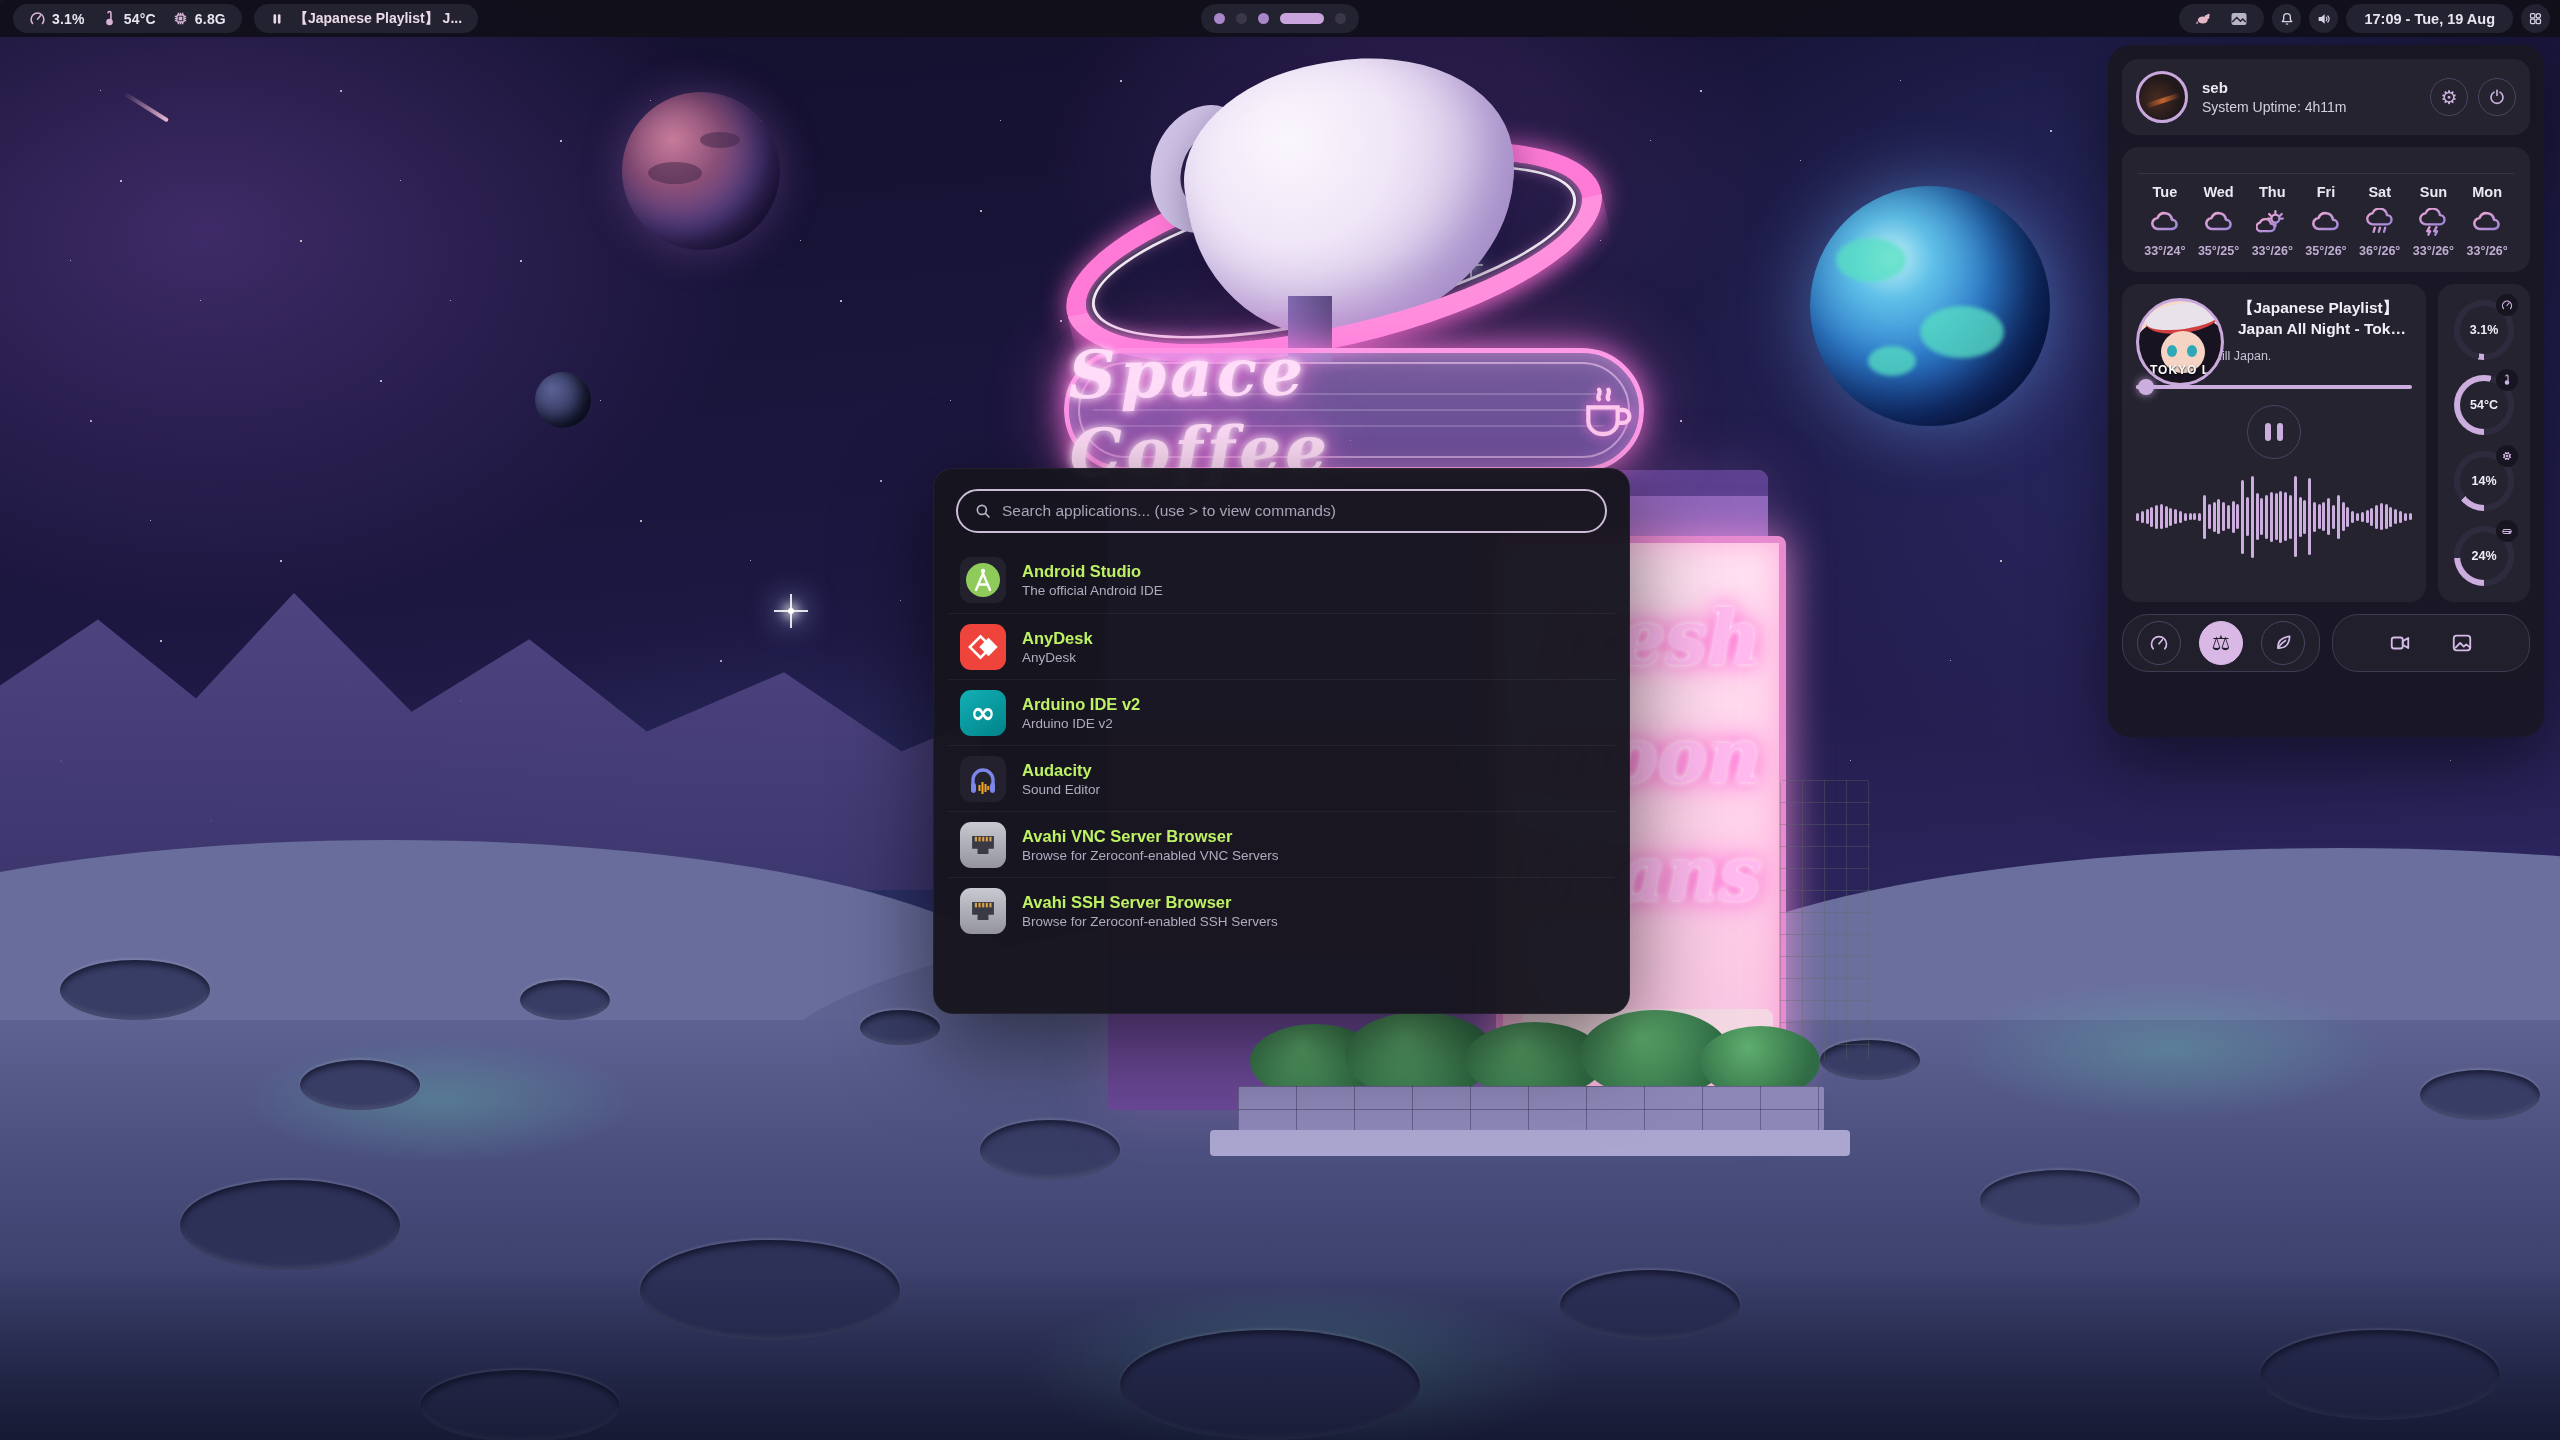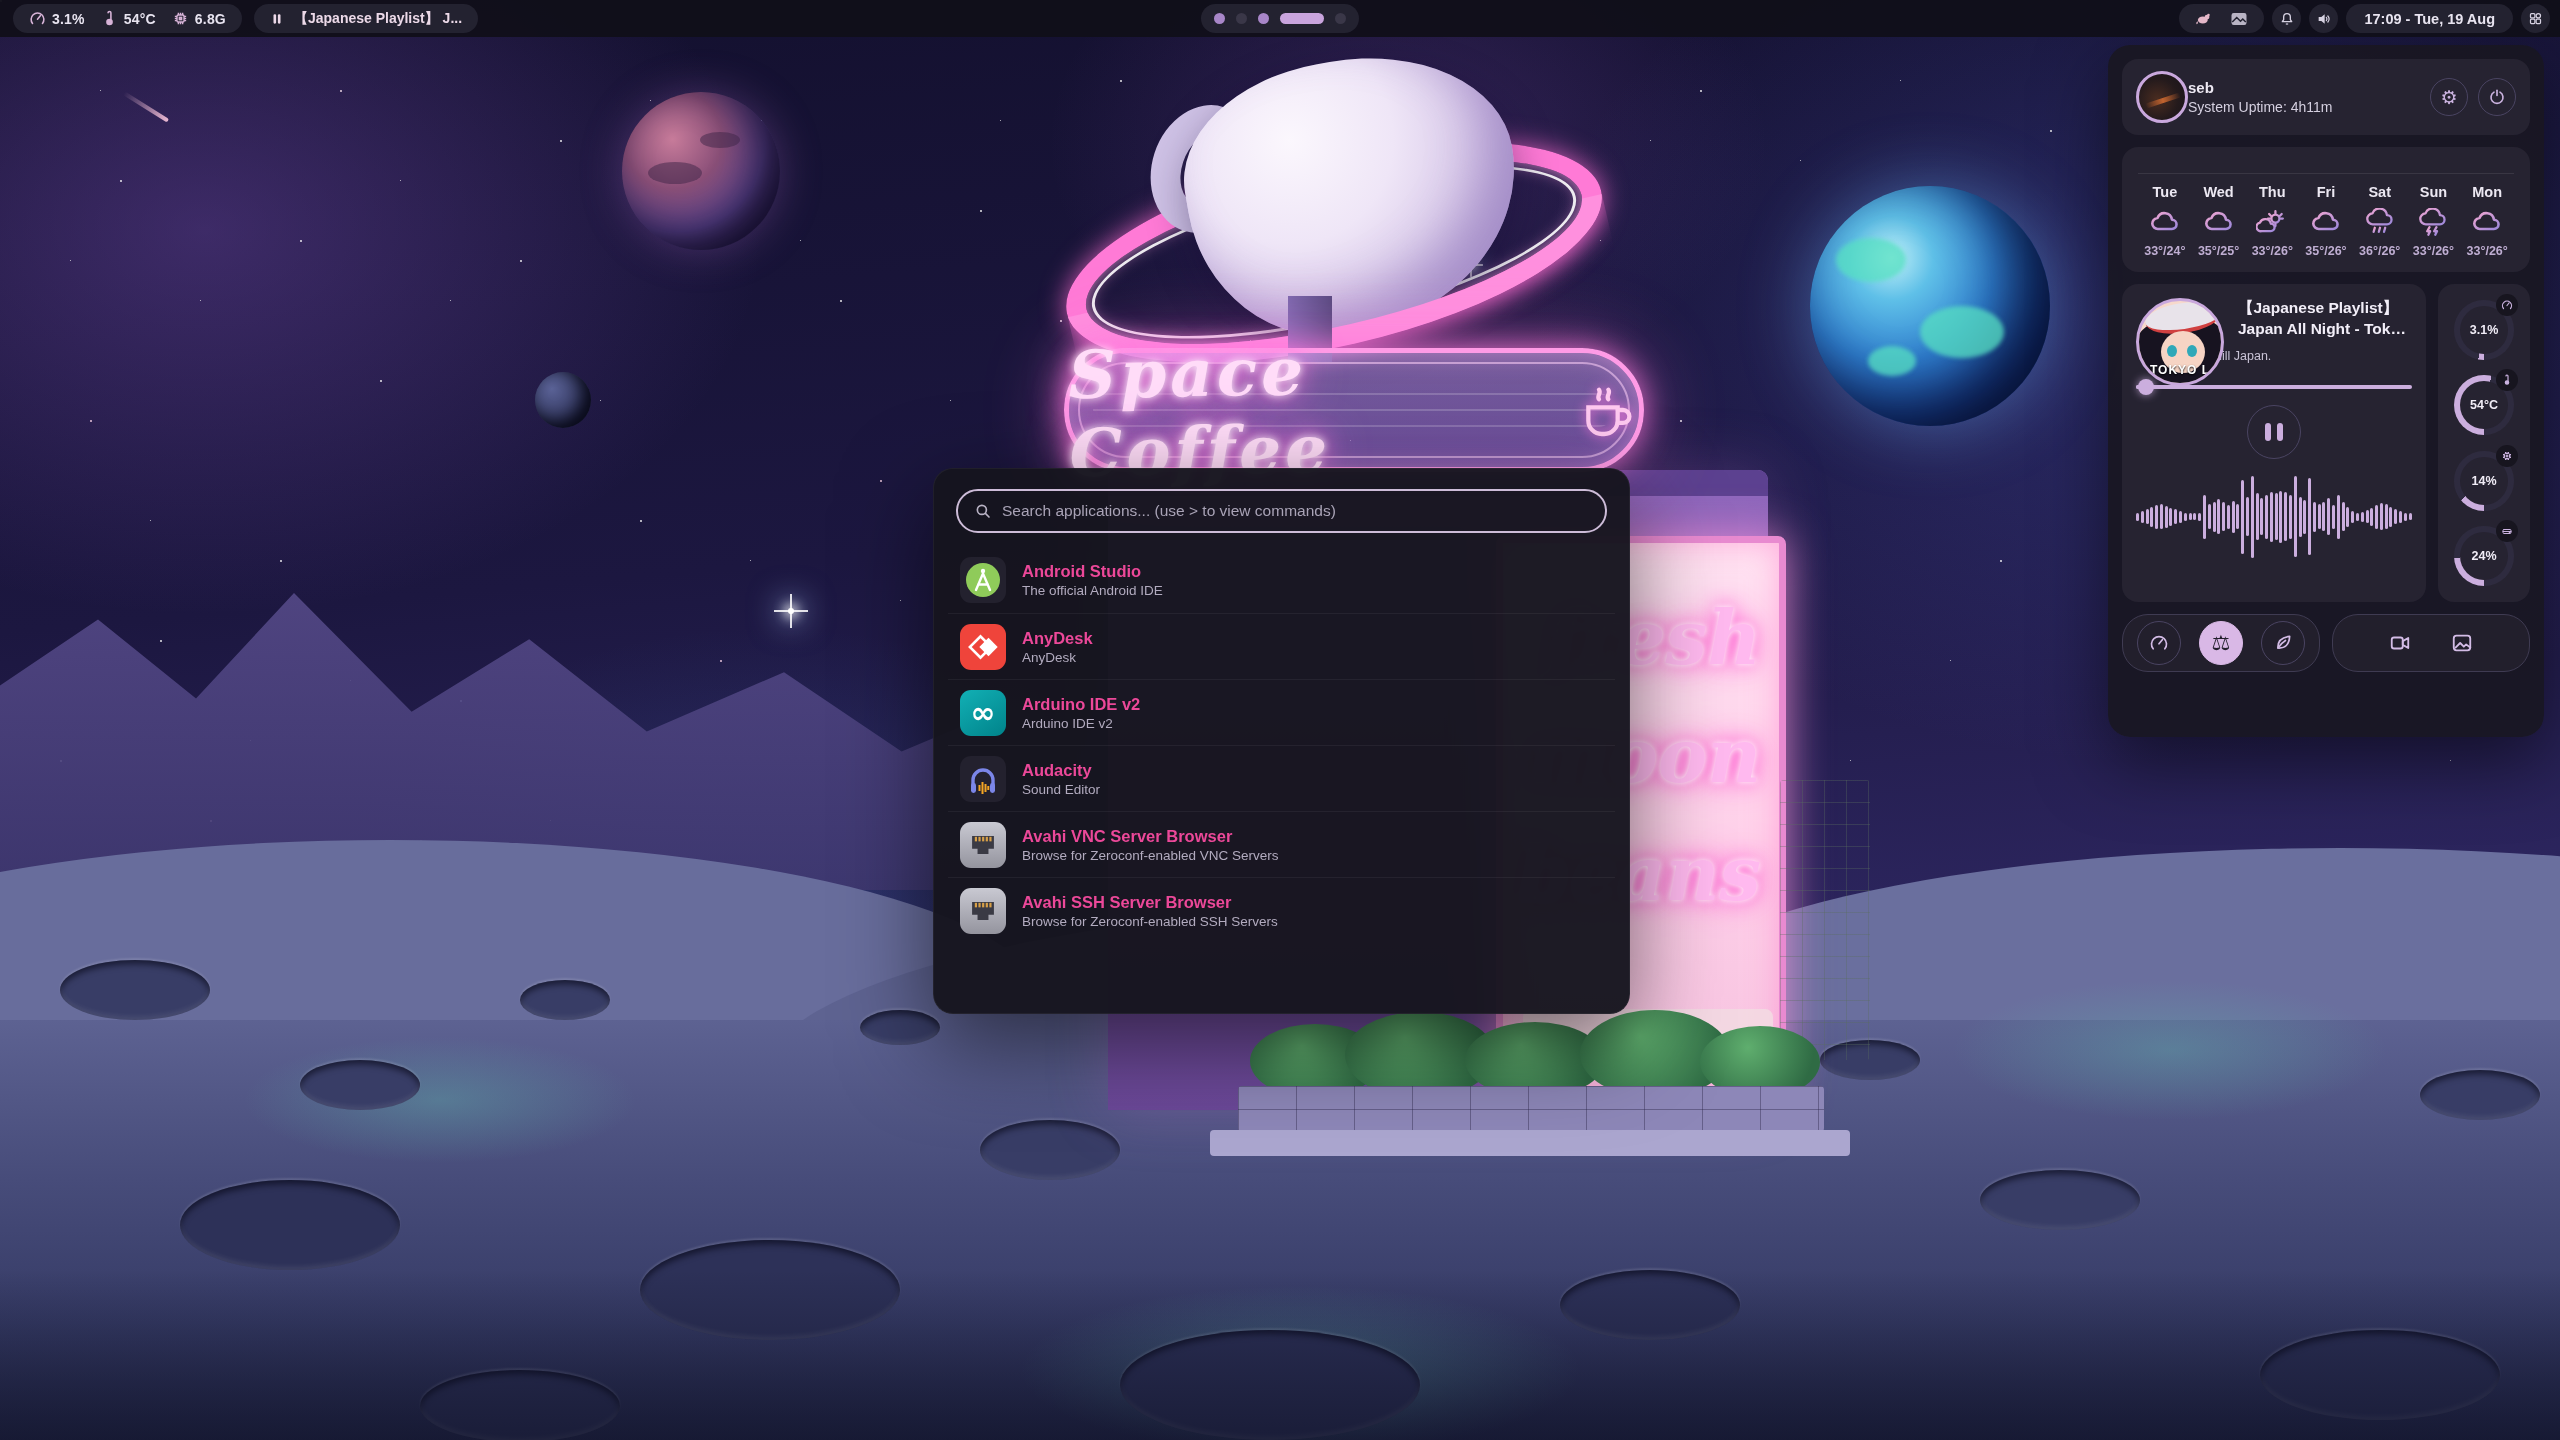--- a/index.html
+++ b/index.html
@@ -152,36 +152,36 @@
     display:flex; align-items:center; padding:0 16px; gap:10px; }
   .searchbar input { flex:1; background:transparent; border:none; outline:none; color:#e8e2ee;
     font-size:15.5px; font-family:"Liberation Sans", sans-serif; }
   .searchbar input::placeholder { color:#a9a3b6; }
   .applist { padding-bottom:8px; }
   .app-row { display:flex; align-items:center; gap:16px; margin:0 14px; padding:10px 12px; height:66px; }
   .app-row.sep { border-top:1px solid rgba(255,255,255,.055); }
   .app-row.selected { background:#c5a0ca; border-radius:14px; border-top:none; }
   .app-ico { width:46px; height:46px; border-radius:11px; flex:0 0 46px; display:flex; align-items:center;
     justify-content:center; }
-  .app-name { font-size:16.5px; font-weight:700; color:#ec4899; line-height:1.35; }
+  .app-name { font-size:16.5px; font-weight:700; color:#bef264; line-height:1.35; }
   .app-desc { font-size:13.5px; color:#b2abbf; line-height:1.3; }
   .selected .app-name { color:#201c2b; }
   .selected .app-desc { color:#463c57; }
   .tile-dark { background:#23212e; }
   .tile-red { background:#ef443b; }
   .tile-teal { background:linear-gradient(145deg,#12b0b5,#00838a); }
   .tile-grey { background:linear-gradient(180deg,#c9c9d2,#94949e); }
   .inf { color:#fff; font-size:30px; font-weight:700; font-family:"DejaVu Sans", sans-serif; line-height:1; }
 
   
   .sidepanel { position:absolute; left:2108px; top:45px; width:436px; height:692px; border-radius:22px;
     background:rgba(25,23,33,.93); box-shadow:0 24px 70px rgba(0,0,0,.5); padding:14px; z-index:40;
     color:#ece8f2; }
   .card { background:#262331; border-radius:16px; }
-  .usercard { height:76px; display:flex; align-items:center; padding:0 14px; }
+  .usercard { height:76px; display:flex; align-items:center; padding:0 14px; gap:14px; }
   .avatar { width:52px; height:52px; border-radius:50%; border:3px solid #c9a8dd; overflow:hidden;
     background:radial-gradient(circle at 40% 55%, #4a2c20 0%, #241a1c 55%, #17131a 100%); position:relative; flex:0 0 52px; }
   .avatar i { position:absolute; left:6px; top:24px; width:36px; height:5px; border-radius:3px;
     background:linear-gradient(90deg, transparent, #c2632e, transparent); transform:rotate(-18deg); }
   .user-name { font-size:15px; font-weight:700; }
   .user-uptime { font-size:14px; color:#d5d0e0; margin-top:3px; }
   .u-actions { margin-left:auto; display:flex; gap:10px; }
   .circbtn { width:38px; height:38px; border-radius:50%; border:1.5px solid #4a4462; display:flex;
     align-items:center; justify-content:center; color:#cbb3e0; background:transparent; }
   .circbtn .glyph { font-family:"DejaVu Sans", sans-serif; font-size:19px; line-height:1; }

